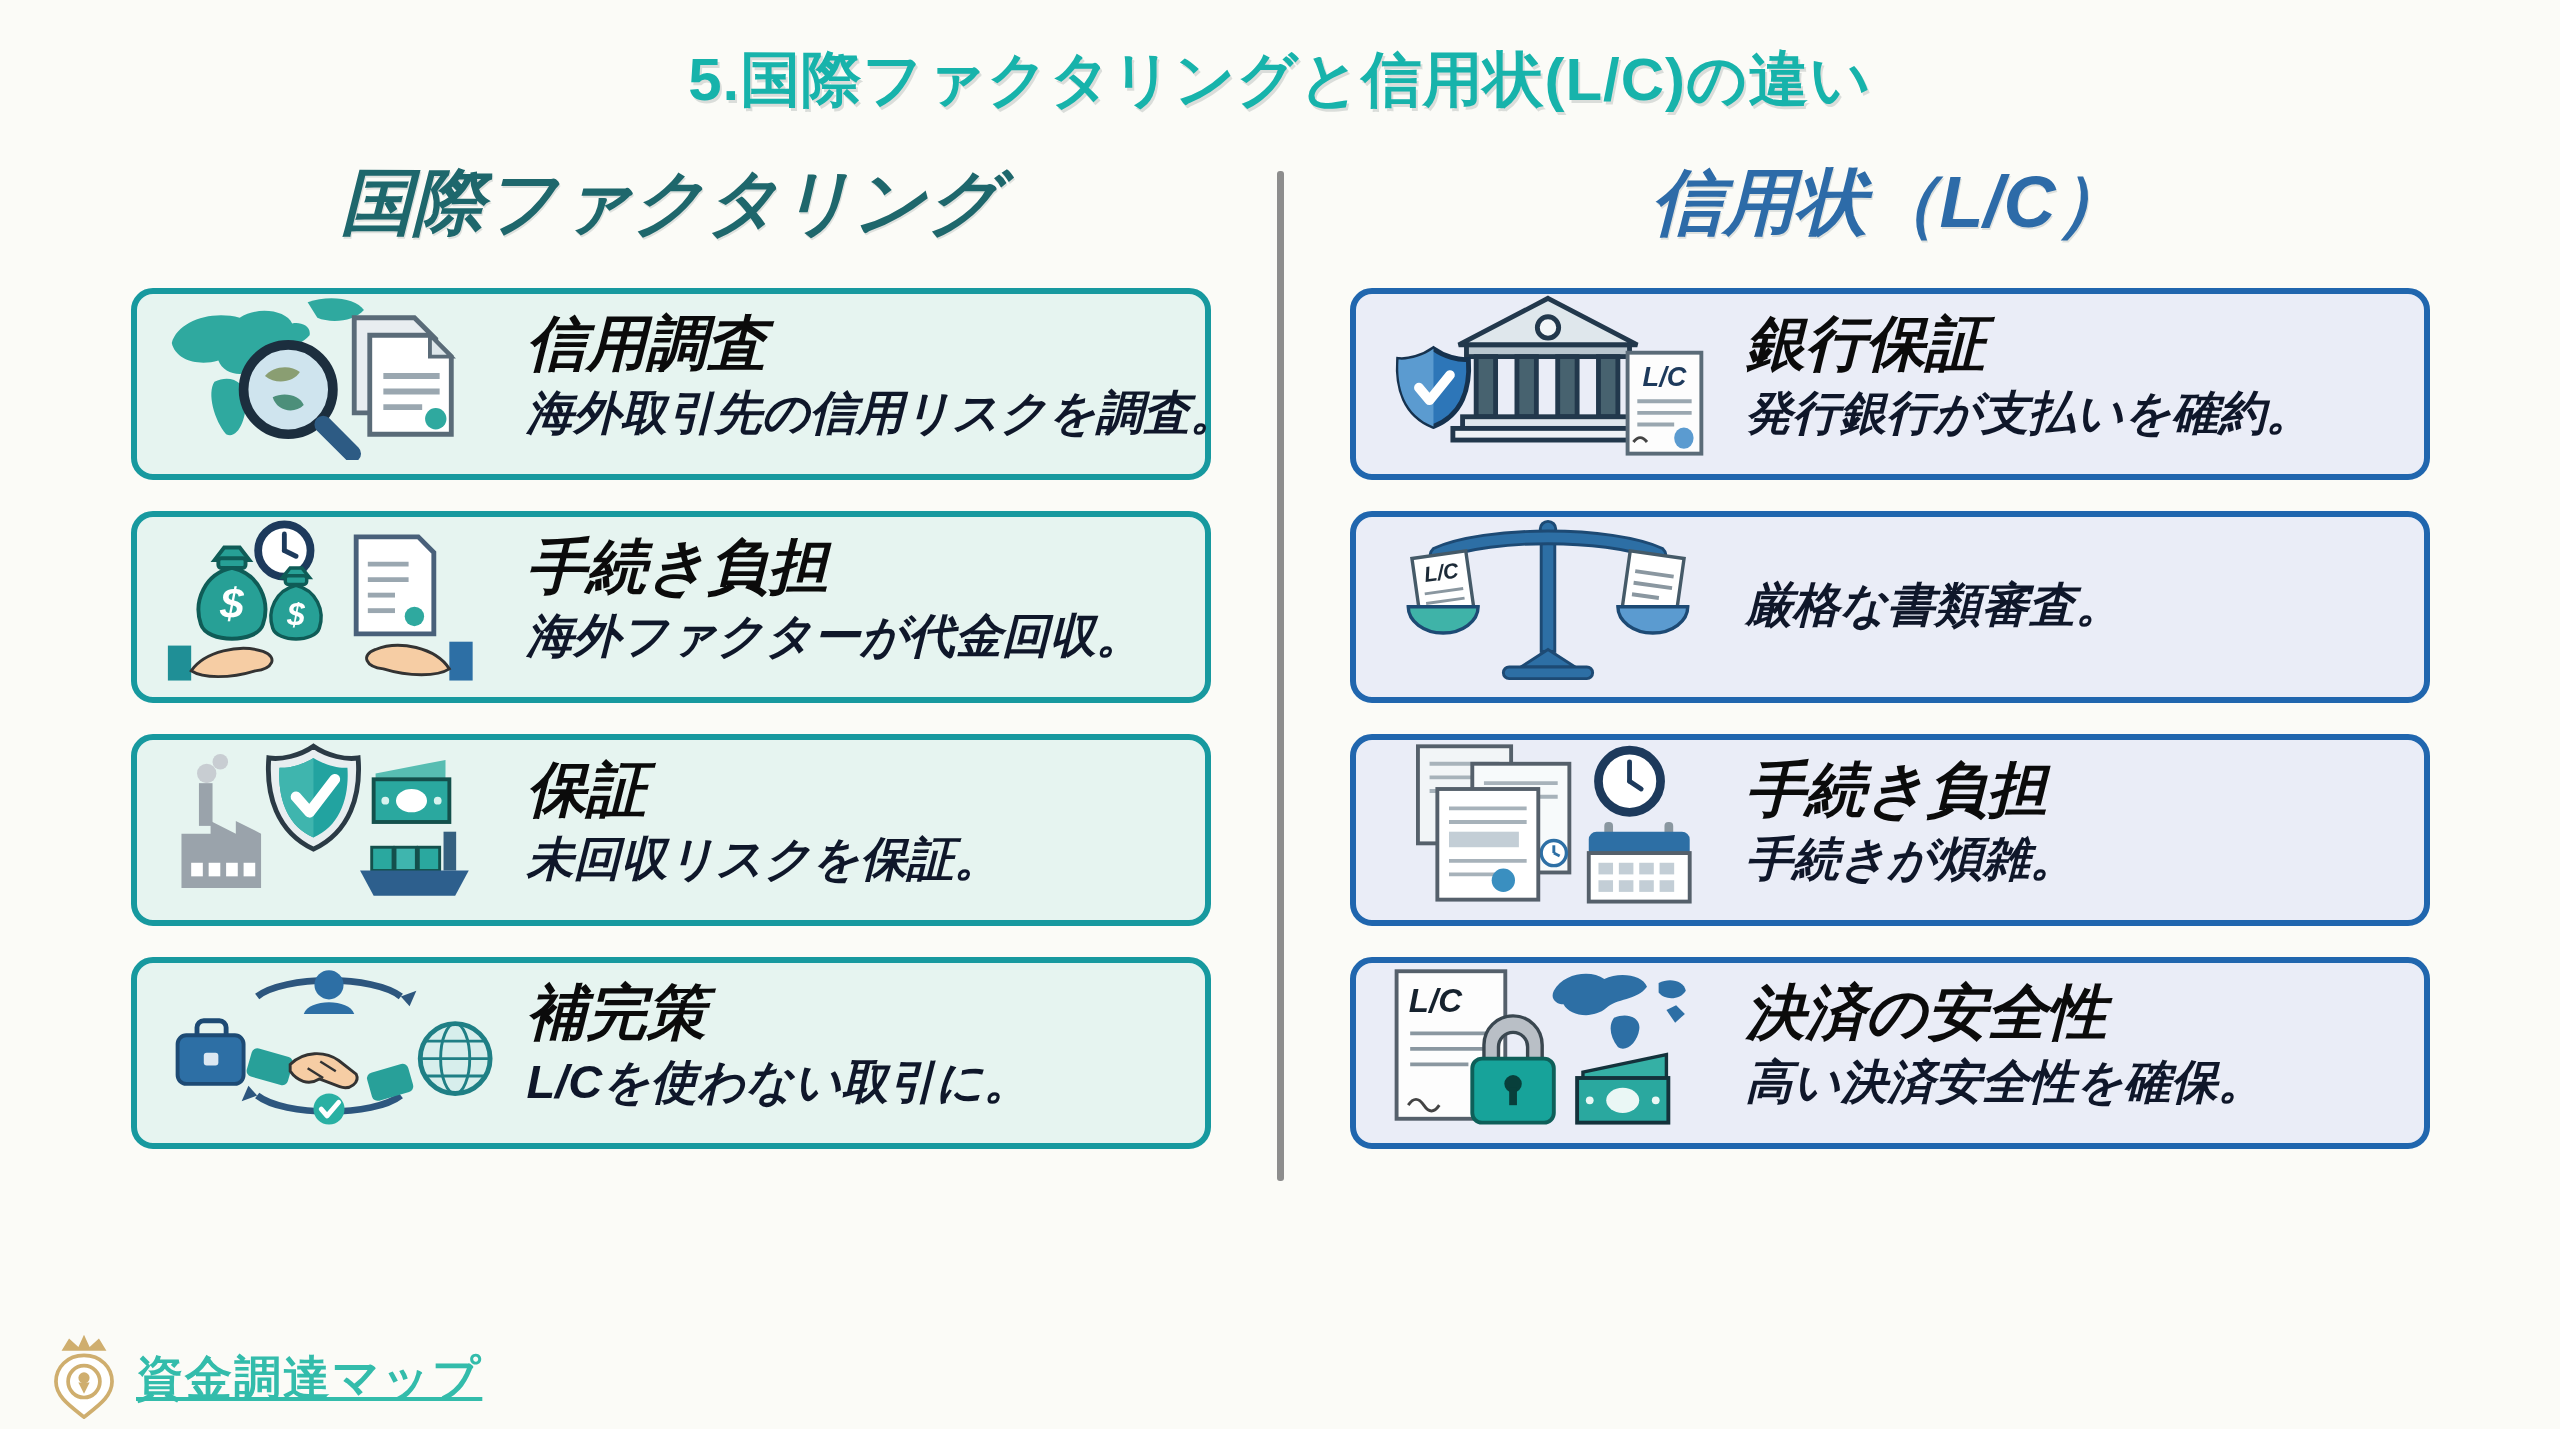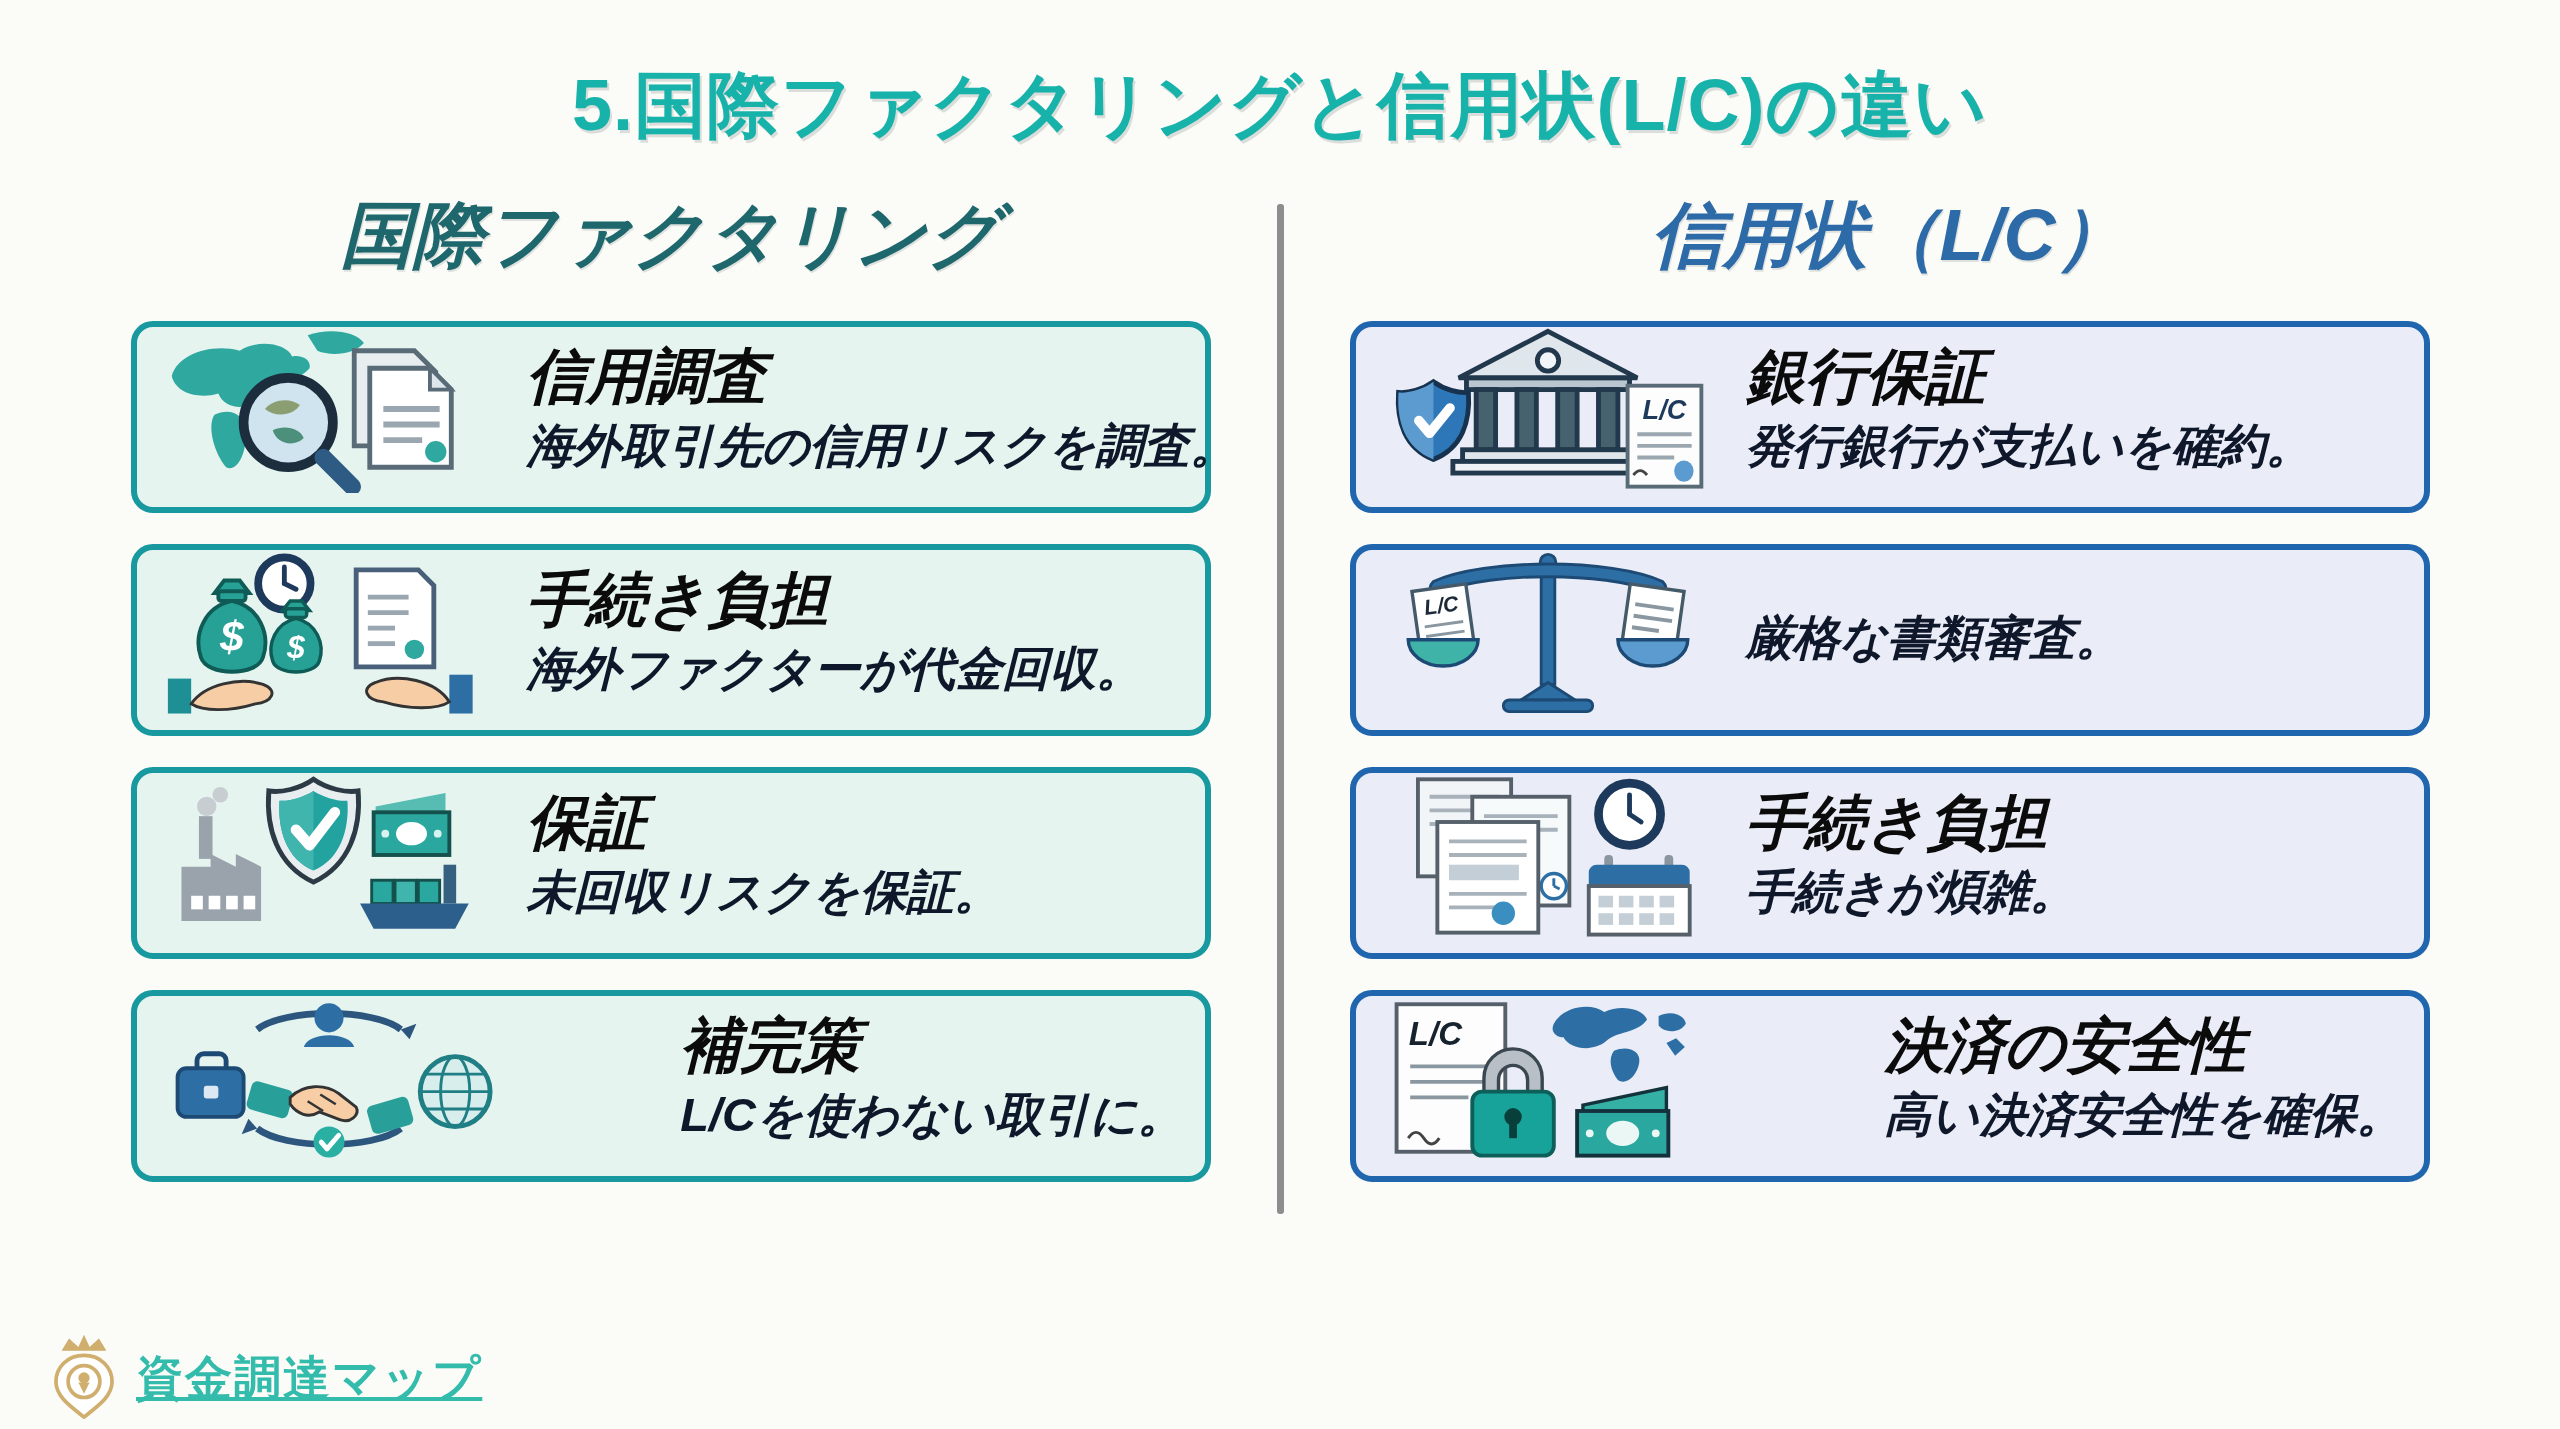--- a/index.html
+++ b/index.html
@@ -7,23 +7,23 @@
     font-family:"Liberation Sans","DejaVu Sans",sans-serif;
     background:#fbfbf7;
   }
   .canvas{
     position:relative;
     width:2560px;height:1429px;
     background:#fbfbf7;
     overflow:hidden;
   }
   .page-title{
-    padding-top:58px;
+    padding-top:40px;
     text-align:center;
-    font-size:72px;
+    font-size:60px;
     font-weight:800;
     color:#17b3ab;
     letter-spacing:1px;
     text-shadow:2px 3px 0 rgba(20,40,40,0.14);
     margin:0 0 0 0;
   }
   .content{
     display:flex;
     justify-content:center;
     align-items:flex-start;
@@ -49,21 +49,21 @@
   }
   .card{
     box-sizing:border-box;
     width:1080px;height:192px;
     border-radius:22px;
     display:flex;
     align-items:center;
     padding:0 20px 16px 22px;
     margin-bottom:31px;
   }
-  .card:last-child{margin-bottom:0;justify-content:space-between;}
+  .card:last-child{margin-bottom:0;}
   .card.teal{background:#e6f4f0;border:6px solid #17999f;}
   .card.blue{background:#eaedf7;border:6px solid #2066ae;}
   .card-icon{
     width:340px;height:172px;
     flex:none;
     display:flex;align-items:center;justify-content:center;
   }
   .card-icon svg{width:330px;height:168px;}
   .card-text{margin-left:28px;min-width:0;}
   .card-title{

